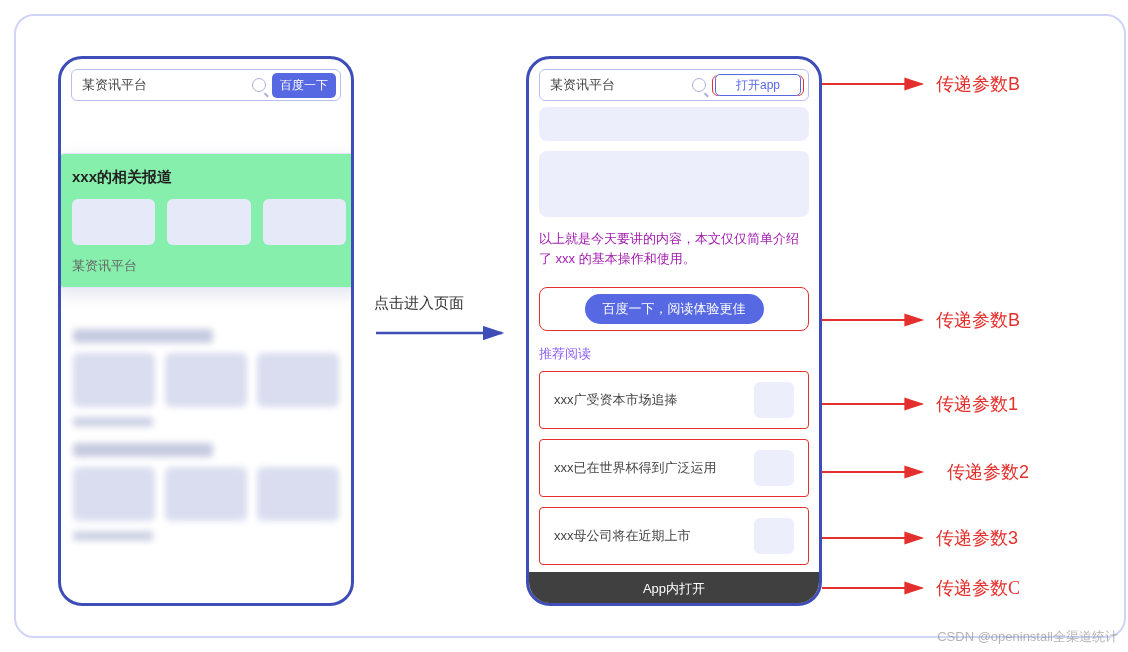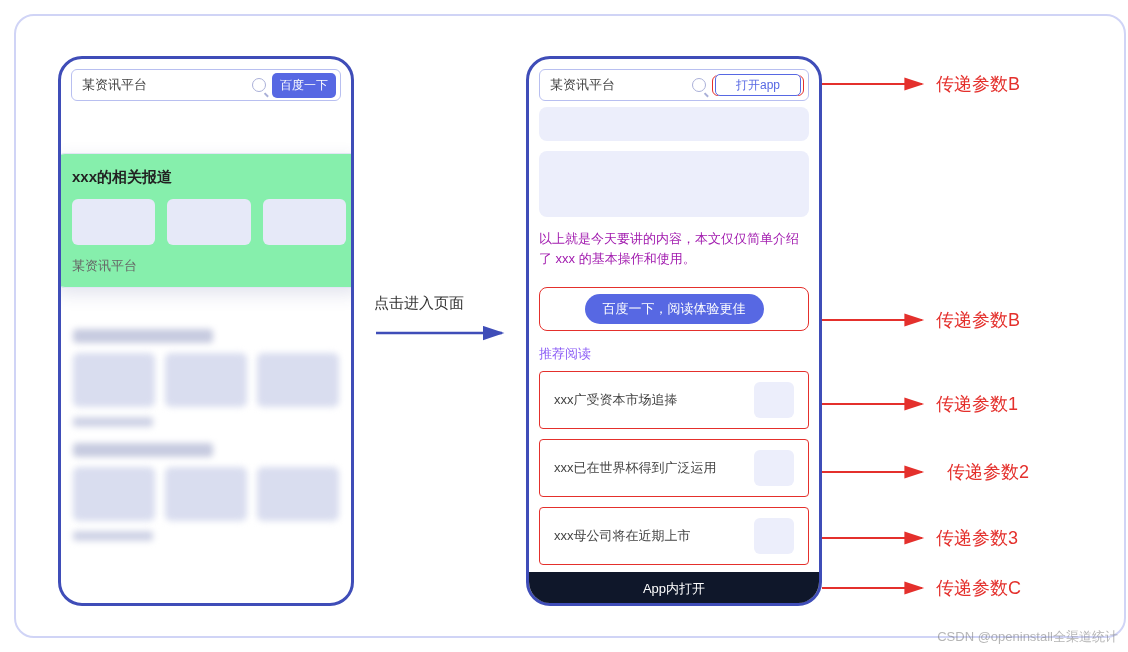--- a/index.html
+++ b/index.html
@@ -42,21 +42,21 @@
 .r-block { background: #eceefb; border-radius: 8px; }
 .r-short { height: 34px; margin-bottom: 10px; }
 .r-tall { height: 66px; margin-bottom: 12px; }
 .r-text { font-size: 13px; color: #a21caf; line-height: 1.55; margin-bottom: 18px; }
 .r-pill-wrap { border: 1.6px solid #e4302c; border-radius: 8px; padding: 6px; display: flex; justify-content: center; margin-bottom: 14px; }
 .r-pill { background: #5768e3; color: #fff; font-size: 13px; padding: 6px 18px; border-radius: 18px; }
 .r-sec-title { font-size: 13px; color: #8b5cf6; margin-bottom: 8px; }
 .r-list-item { border: 1.6px solid #e4302c; border-radius: 4px; padding: 10px 14px; display: flex; align-items: center; gap: 10px; margin-bottom: 10px; }
 .r-list-item .txt { flex: 1; font-size: 13px; color: #444; }
 .r-list-item .mini { width: 40px; height: 36px; background: #eceefb; border-radius: 6px; }
-.r-bottom { position: absolute; left: 0; right: 0; bottom: -3px; height: 34px; background: #0f172a; color: #fff; font-size: 13px; display: flex; align-items: center; justify-content: center; }
+.r-bottom { position: absolute; left: 0; right: 0; bottom: -3px; height: 34px; background: #404040; color: #fff; font-size: 13px; display: flex; align-items: center; justify-content: center; }
 
 
 .mid-label { position: absolute; left: 358px; top: 278px; font-size: 15px; color: #333; }
 .mid-arrow { position: absolute; left: 358px; top: 302px; }
 
 
 .rlabel { position: absolute; font-size: 18px; color: #e4302c; left: 920px; white-space: nowrap; }
 .arrow { position: absolute; }
 
 .watermark { position: absolute; right: 10px; bottom: 6px; font-size: 13px; color: rgba(120,120,120,.55); }
@@ -169,17 +169,17 @@
     </svg>
   <svg class="arrow" style="left:806px; top:560px;" width="110" height="24">
       <line x1="0" y1="12" x2="100" y2="12" stroke="#e4302c" stroke-width="2.2" marker-end="url(#ah-r)"></line>
     </svg>
 
   <div class="rlabel" style="top:56px;">传递参数B</div>
   <div class="rlabel" style="top:292px;">传递参数B</div>
   <div class="rlabel" style="top:376px;text-align:right;">传递参数1</div>
   <div class="rlabel" style="top:444px;margin-left:11px;">传递参数2</div>
   <div class="rlabel" style="top:510px;">传递参数3</div>
-  <div class="rlabel" style="top:560px;">传递参数C</div>
+  <div class="rlabel" style="top:560px;font-family:Liberation Serif, serif;">传递参数C</div>
 
 </div>
 
 <div class="watermark">CSDN @openinstall全渠道统计</div>
 
 </body></html>

